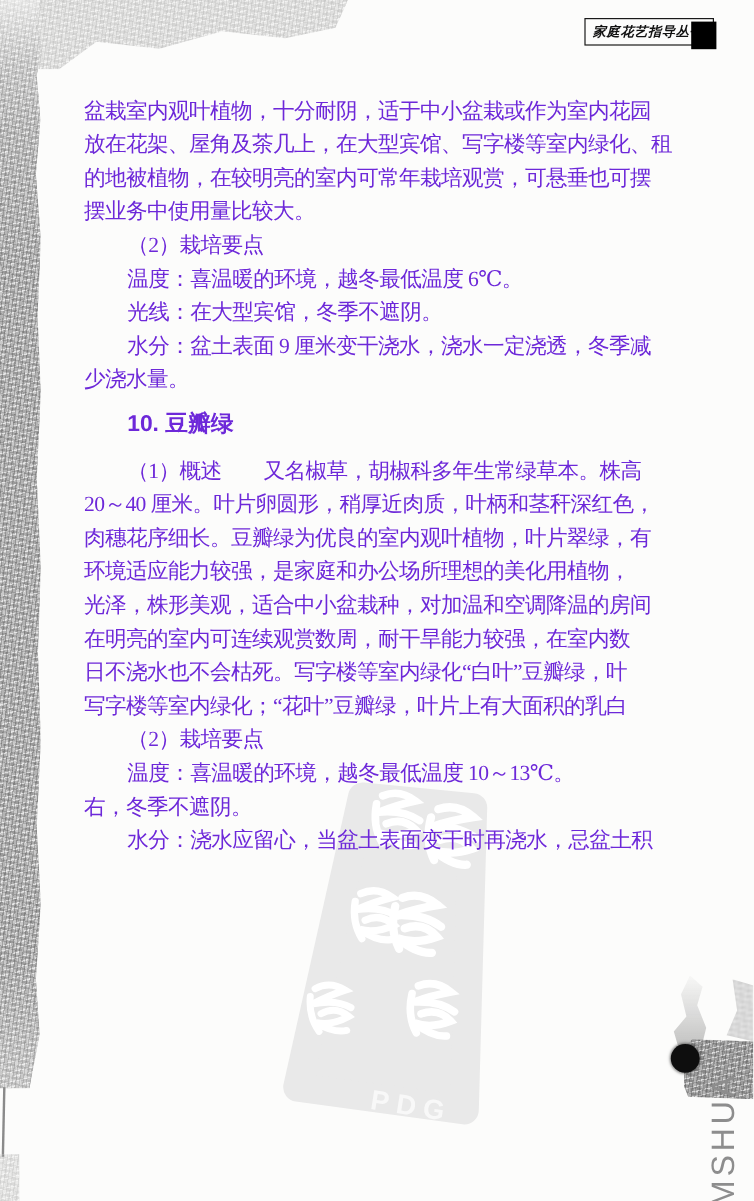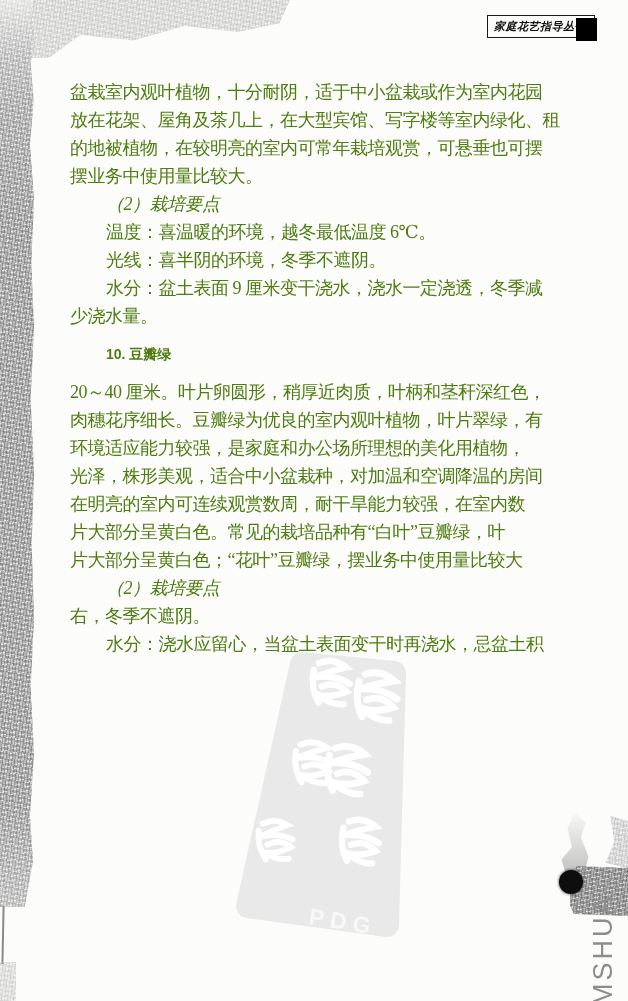--- a/index.html
+++ b/index.html
@@ -92,28 +92,28 @@
   }
   .series-box .black-square {
     position:absolute; right:-3px; top:2px; width:21px; height:23px;
     background:#000;
   }
 
   
   .page-body {
     position:absolute; left:70px; top:78px; width:496px; z-index:2;
     font-size:18px; line-height:28px; letter-spacing:-.5px;
-    color:#4d7c0f;
+    color:#6d28d9;
   }
   .tline { white-space:nowrap; height:28px; }
   .tline.indent { padding-left:36px; }
-  .kai { font-style:italic; }      
+  .kai { }      
   .sec-heading {
     font-family:"Liberation Sans","DejaVu Sans",sans-serif;
-    font-weight:bold; font-size:14px; height:28px;
+    font-weight:bold; font-size:19px; height:28px;
     margin-top:10px; margin-bottom:10px; padding-left:36px;
     white-space:nowrap; letter-spacing:0;
   }
 </style>
 </head>
 <body>
 
 <div class="left-band noise"></div>
 <div class="top-smudge noise"></div>
 <div class="thin-line"></div>
@@ -144,35 +144,37 @@
 
 <div class="page-body">
 
   <div class="tline">盆栽室内观叶植物，十分耐阴，适于中小盆栽或作为室内花园</div>
   <div class="tline">放在花架、屋角及茶几上，在大型宾馆、写字楼等室内绿化、租</div>
   <div class="tline">的地被植物，在较明亮的室内可常年栽培观赏，可悬垂也可摆</div>
   <div class="tline">摆业务中使用量比较大。</div>
 
   <div class="tline indent kai">（2）栽培要点</div>
   <div class="tline indent">温度：喜温暖的环境，越冬最低温度 6℃。</div>
-  <div class="tline indent">光线：喜半阴的环境，冬季不遮阴。</div>
+  <div class="tline indent">光线：在大型宾馆，冬季不遮阴。</div>
   <div class="tline indent">水分：盆土表面 9 厘米变干浇水，浇水一定浇透，冬季减</div>
   <div class="tline">少浇水量。</div>
 
   <div class="sec-heading">10. 豆瓣绿</div>
 
+  <div class="tline indent">（1）概述　　又名椒草，胡椒科多年生常绿草本。株高</div>
   <div class="tline">20～40 厘米。叶片卵圆形，稍厚近肉质，叶柄和茎秆深红色，</div>
   <div class="tline">肉穗花序细长。豆瓣绿为优良的室内观叶植物，叶片翠绿，有</div>
   <div class="tline">环境适应能力较强，是家庭和办公场所理想的美化用植物，</div>
   <div class="tline">光泽，株形美观，适合中小盆栽种，对加温和空调降温的房间</div>
   <div class="tline">在明亮的室内可连续观赏数周，耐干旱能力较强，在室内数</div>
-  <div class="tline">片大部分呈黄白色。常见的栽培品种有“白叶”豆瓣绿，叶</div>
-  <div class="tline">片大部分呈黄白色；“花叶”豆瓣绿，摆业务中使用量比较大</div>
+  <div class="tline">日不浇水也不会枯死。写字楼等室内绿化“白叶”豆瓣绿，叶</div>
+  <div class="tline">写字楼等室内绿化；“花叶”豆瓣绿，叶片上有大面积的乳白</div>
 
   <div class="tline indent kai">（2）栽培要点</div>
+  <div class="tline indent">温度：喜温暖的环境，越冬最低温度 10～13℃。</div>
   <div class="tline">右，冬季不遮阴。</div>
   <div class="tline indent">水分：浇水应留心，当盆土表面变干时再浇水，忌盆土积</div>
 
 </div>
 
 <div class="dot-trail"></div>
 <div class="right-wisp noise"></div>
 <div class="right-box noise"></div>
 <div class="black-dot"></div>
 <div class="side-text">MSHUA</div>

